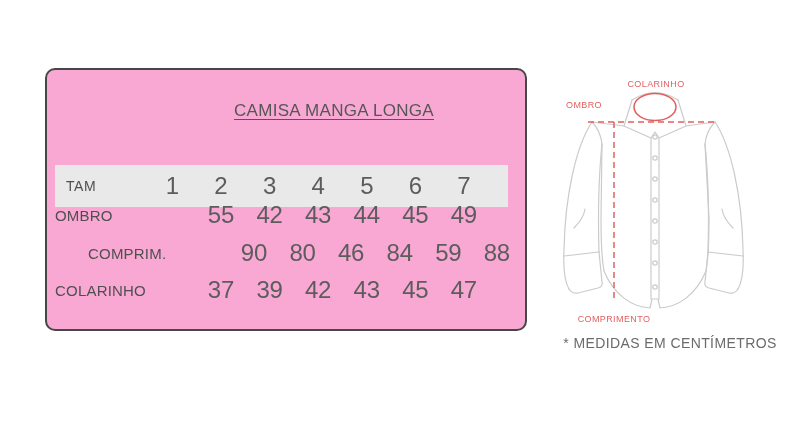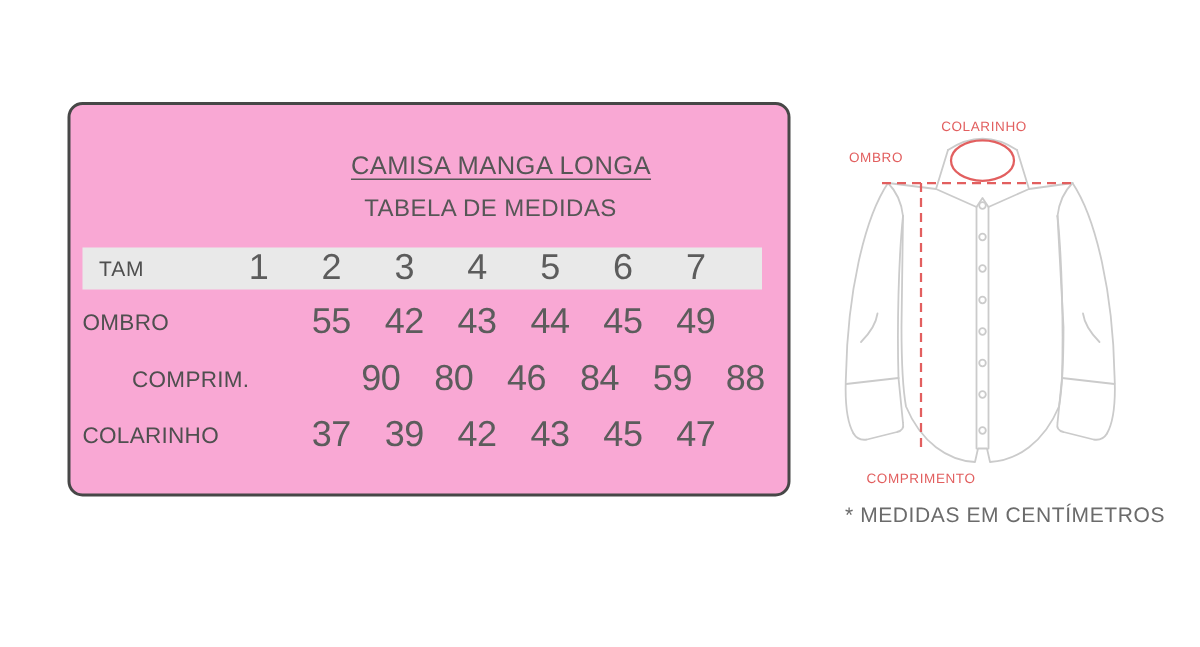--- a/index.html
+++ b/index.html
@@ -20,21 +20,21 @@
     text-decoration:underline; text-underline-offset:3px; white-space:nowrap;
   }
   .box-subtitle {
     position:absolute; left:280px; top:61px; transform:translateX(-50%);
     font-size:16px; font-weight:300; color:#565656; letter-spacing:0.3px; white-space:nowrap;
   }
   .trow {
     position:absolute; left:8px; width:453px; height:28px;
     display:grid; grid-template-columns:93px repeat(7, 48.6px); align-items:center;
   }
-  .trow.header { top:95px; height:28px; background:#e9e9e9; }
+  .trow.header { top:95px; height:42px; background:#e9e9e9; }
   .trow.r1 { top:131px; }
   .trow.r2 { top:169px;margin-left:33px; }
   .trow.r3 { top:206px; }
   .cell { display:block; }
   .cell.num {
     text-align:center; font-size:24px; font-weight:300; color:#5c5c5c;
     letter-spacing:-0.3px; line-height:1;
   }
   .cell.rowlabel {
     font-size:15px; font-weight:300; color:#4f4f4f; letter-spacing:0.2px; white-space:nowrap;
@@ -56,21 +56,20 @@
     font-size:14px; color:#6b6b6b; letter-spacing:0.4px; white-space:nowrap;
   }
 </style>
 </head>
 <body>
 
 <div class="canvas">
 
   <div class="chart-box">
     <div class="box-title">CAMISA MANGA LONGA</div>
-    <div class="box-subtitle">TABELA DE MEDIDAS</div>
 
     <div class="trow header">
       <span class="cell rowlabel">TAM</span>
       <span class="cell num">1</span>
       <span class="cell num">2</span>
       <span class="cell num">3</span>
       <span class="cell num">4</span>
       <span class="cell num">5</span>
       <span class="cell num">6</span>
       <span class="cell num">7</span>

